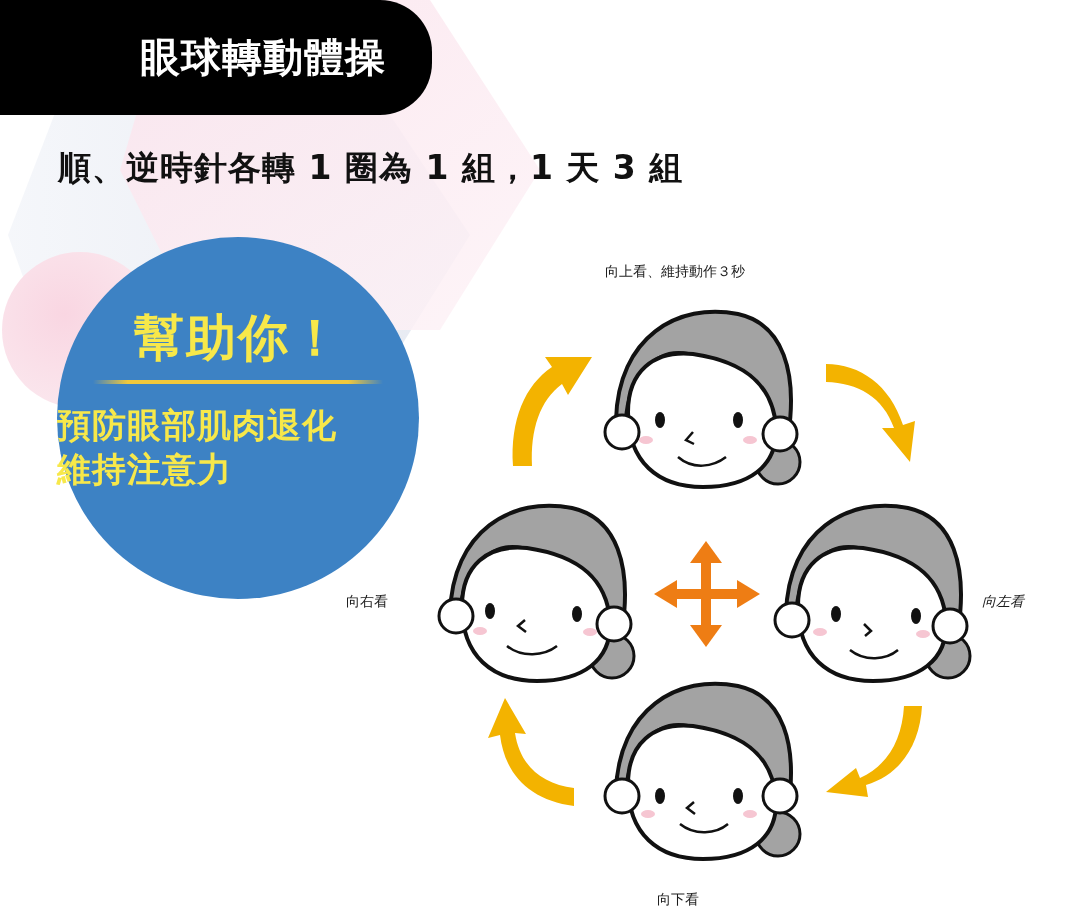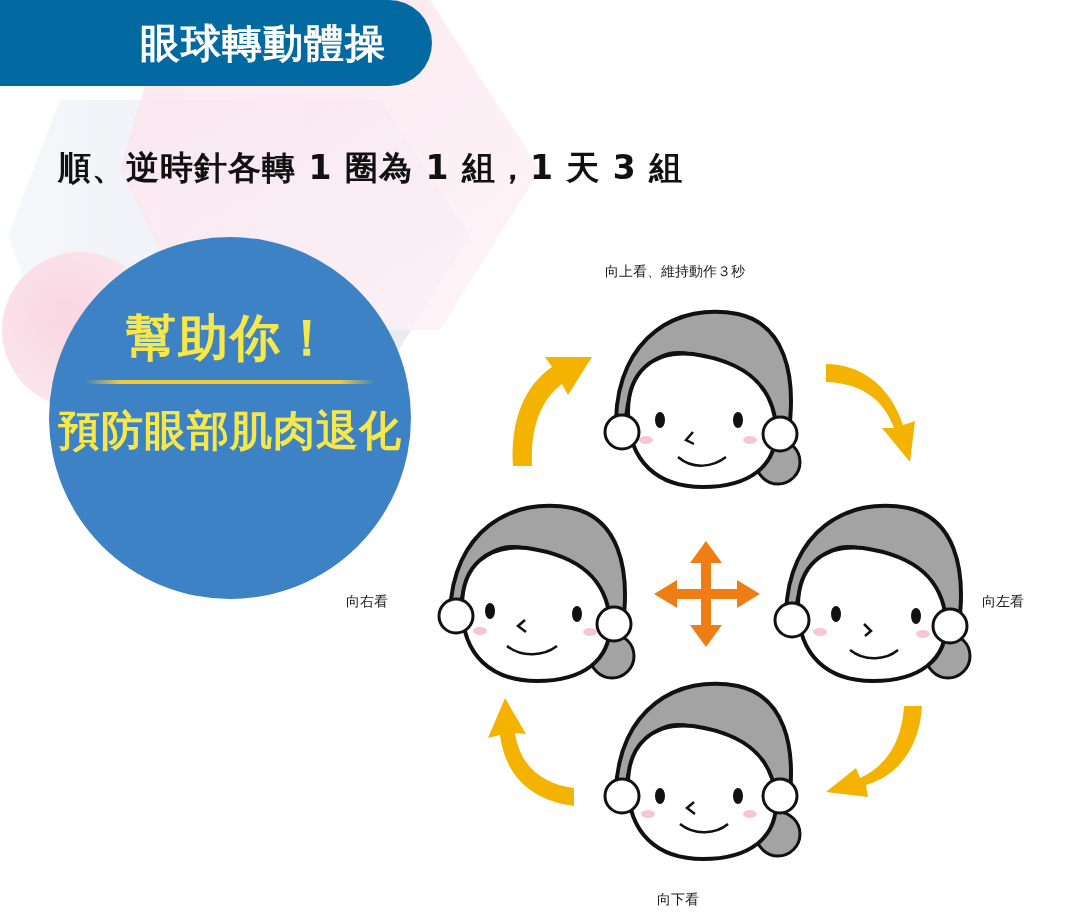--- a/index.html
+++ b/index.html
@@ -3,48 +3,48 @@
   <meta charset="utf-8">
   <style>
     html, body { margin: 0; padding: 0; }
     body {
       width: 1080px; height: 912px; position: relative; overflow: hidden;
       background: #ffffff;
       font-family: "DejaVu Sans", "Liberation Sans", sans-serif;
     }
     .bg-layer { position: absolute; left: 0; top: 0; width: 1080px; height: 912px; }
     .title-pill {
-      position: absolute; left: 0; top: 0; width: 432px; height: 86px;
-      background: #0369a1; border-radius: 0 52px 52px 0;
+      position: absolute; left: 0; top: 0; width: 432px; height: 115px;
+      background: #000000; border-radius: 0 52px 52px 0;
       display: flex; align-items: center; justify-content: flex-end;
       padding-right: 46px; box-sizing: border-box;
     }
     .title-pill span {
       color: #ffffff; font-weight: bold; font-size: 40px; letter-spacing: 1px;
     }
     .subtitle {
       position: absolute; left: 58px; top: 146px;
       font-size: 33px; font-weight: bold; color: #111111; letter-spacing: 1px;
       white-space: nowrap;
     }
     .benefit-circle {
-      position: absolute; left: 49px; top: 237px; width: 362px; height: 362px;
+      position: absolute; left: 57px; top: 237px; width: 362px; height: 362px;
       border-radius: 50%; background: #3d82c4;
     }
     .benefit-heading {
       position: absolute; left: 0; width: 100%; top: 68px; text-align: center;
       color: #f7e84a; font-weight: bold; font-size: 50px; letter-spacing: 2px;
     }
     .benefit-rule {
       position: absolute; left: 36px; width: 290px; top: 143px; height: 4px;
       background: linear-gradient(90deg, rgba(240,200,60,0) 0%, #f1c83c 12%, #f1c83c 88%, rgba(240,200,60,0) 100%);
     }
     .benefit-line {
-      position: absolute; left: 0; width: 100%; text-align: center;
-      color: #f7e84a; font-weight: bold; font-size: 42px; letter-spacing: 1px;
+      position: absolute; left: 0; width: 100%; 
+      color: #f7e84a; font-weight: bold; font-size: 34px; letter-spacing: 1px;
     }
     .benefit-line.l1 { top: 166px; }
     .benefit-line.l2 { top: 210px; }
     .label {
       position: absolute; font-size: 14px; color: #1a1a1a; white-space: nowrap;
     }
     .face { position: absolute; }
   </style>
 </head>
 <body>
@@ -72,25 +72,26 @@
 <div class="title-pill">
   <span>眼球轉動體操</span>
 </div>
 
 <div class="subtitle">順、逆時針各轉 1 圈為 1 組，1 天 3 組</div>
 
 <div class="benefit-circle">
   <div class="benefit-heading">幫助你！</div>
   <div class="benefit-rule"></div>
   <div class="benefit-line l1">預防眼部肌肉退化</div>
+  <div class="benefit-line l2">維持注意力</div>
 </div>
 
 <div class="label" style="left:605px; top:263px;">向上看、維持動作３秒</div>
 <div class="label" style="left:346px; top:593px;text-align:right;">向右看</div>
-<div class="label" style="left:982px; top:593px;">向左看</div>
+<div class="label" style="left:982px; top:593px;font-style:italic;">向左看</div>
 <div class="label" style="left:657px; top:891px;">向下看</div>
 
 <svg class="bg-layer" viewBox="0 0 1080 912" style="pointer-events:none;">
   <g fill="#f3b300">
     <path d="M513,466 C510,420 525,385 552,367 L545,357 L592,357 L568,395 L562,384 C540,400 530,430 532,466 Z"></path>
   </g>
   <g fill="#f3b300">
     <path d="M826,364 C860,364 890,385 903,425 L915,421 L910,462 L882,428 L894,428 C883,397 858,383 826,382 Z"></path>
   </g>
   <g fill="#f3b300">

